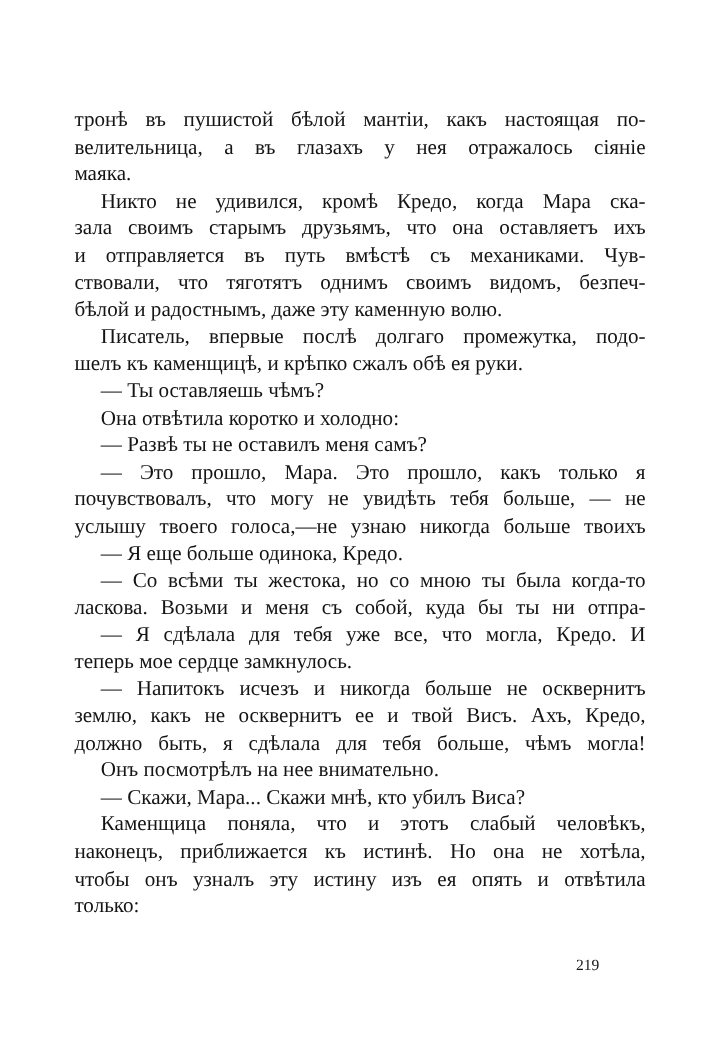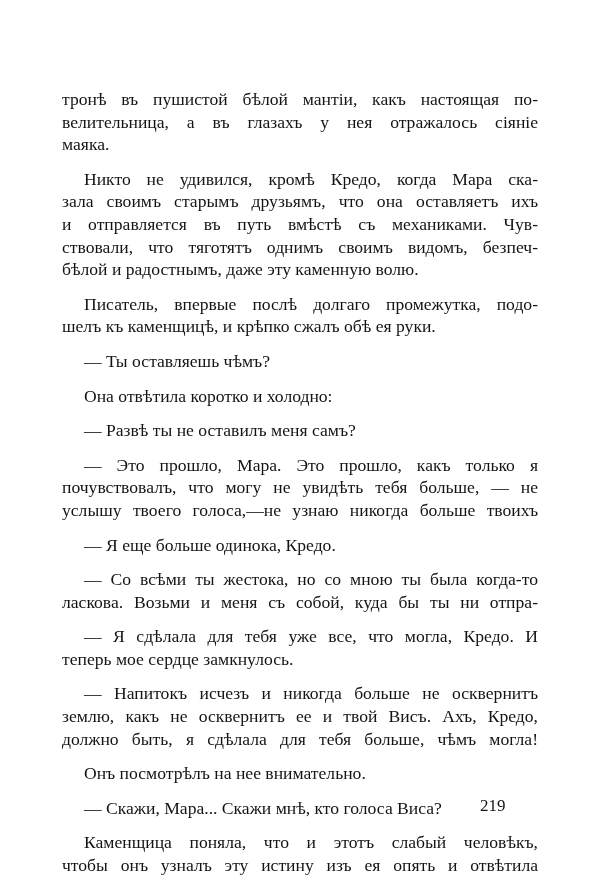--- a/index.html
+++ b/index.html
@@ -34,28 +34,27 @@
       white-space: nowrap;
       text-align: justify;
       text-align-last: justify;
       height: 22.6px;
     }
     .line.last {
       text-align-last: left;
     }
     .line.indent {
       padding-left: 22px;
-      margin-top: 12px;
     }
     .page-number {
       position: absolute;
       left: 480px;
       top: 796px;
       font-family: "Liberation Serif", "DejaVu Serif", serif;
-      font-size: 17px;
+      font-size: 13px;
       color: #141414;
     }
   </style>
 </head>
 <body>
 
 <div class="page">
   <div class="text-block">
     <span class="line">тронѣ въ пушистой бѣлой мантіи, какъ  настоящая по-</span>
     <span class="line">велительница,  а  въ  глазахъ  у  нея  отражалось  сіяніе</span>
@@ -75,19 +74,20 @@
     <span class="line">услышу твоего голоса,—не узнаю никогда больше твоихъ</span>
     <span class="line indent last">— Я еще больше одинока, Кредо.</span>
     <span class="line indent">— Со всѣми ты жестока, но со мною ты была когда-то</span>
     <span class="line">ласкова. Возьми и меня съ собой, куда бы ты ни отпра-</span>
     <span class="line indent">— Я сдѣлала для тебя уже все, что могла, Кредо. И</span>
     <span class="line last">теперь мое сердце замкнулось.</span>
     <span class="line indent">— Напитокъ исчезъ и никогда больше не осквернитъ</span>
     <span class="line">землю, какъ не осквернитъ ее и твой Висъ. Ахъ, Кредо,</span>
     <span class="line">должно быть, я сдѣлала для тебя больше, чѣмъ могла!</span>
     <span class="line indent last">Онъ посмотрѣлъ на нее внимательно.</span>
-    <span class="line indent last">— Скажи, Мара... Скажи мнѣ, кто голоса Виса?</span>
+    <span class="line indent last">— Скажи, Мара... Скажи мнѣ, кто убилъ Виса?</span>
     <span class="line indent">Каменщица  поняла,  что  и  этотъ  слабый  человѣкъ,</span>
+    <span class="line">наконецъ, приближается къ истинѣ.  Но она не хотѣла,</span>
     <span class="line">чтобы онъ узналъ эту истину изъ ея опять  и  отвѣтила</span>
     <span class="line last">только:</span>
   </div>
   <div class="page-number">219</div>
 </div>
 
 </body></html>

